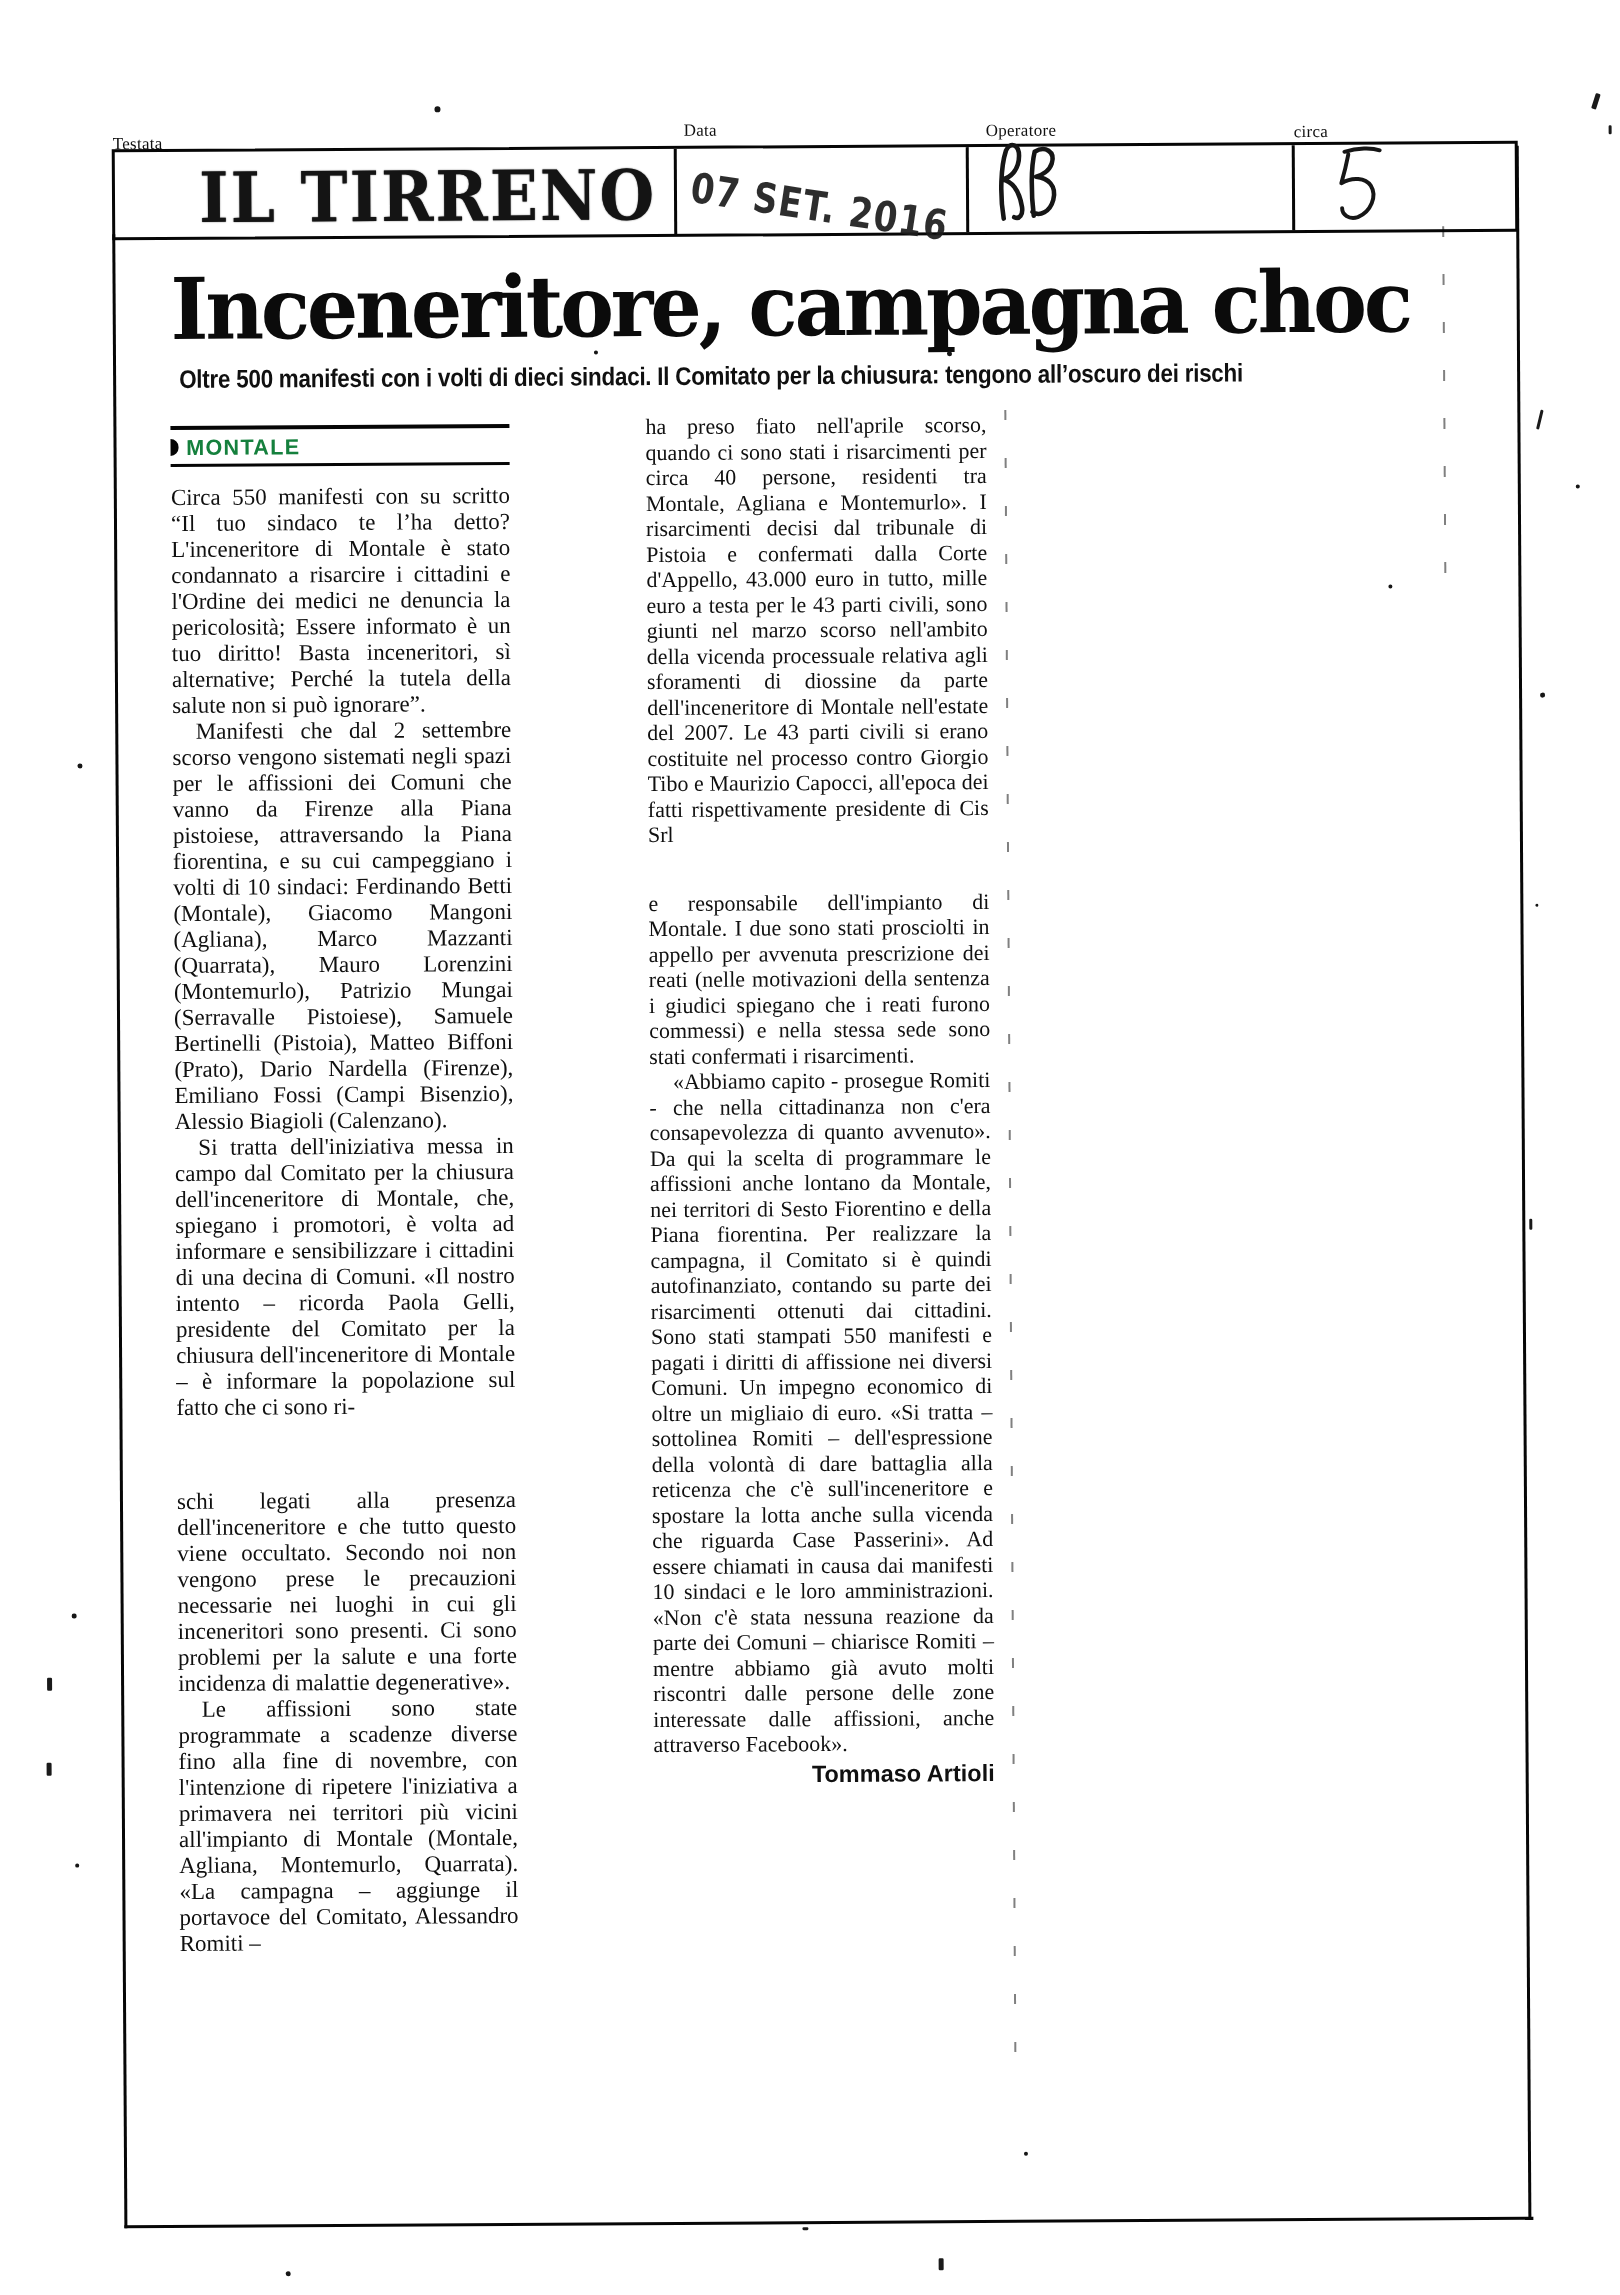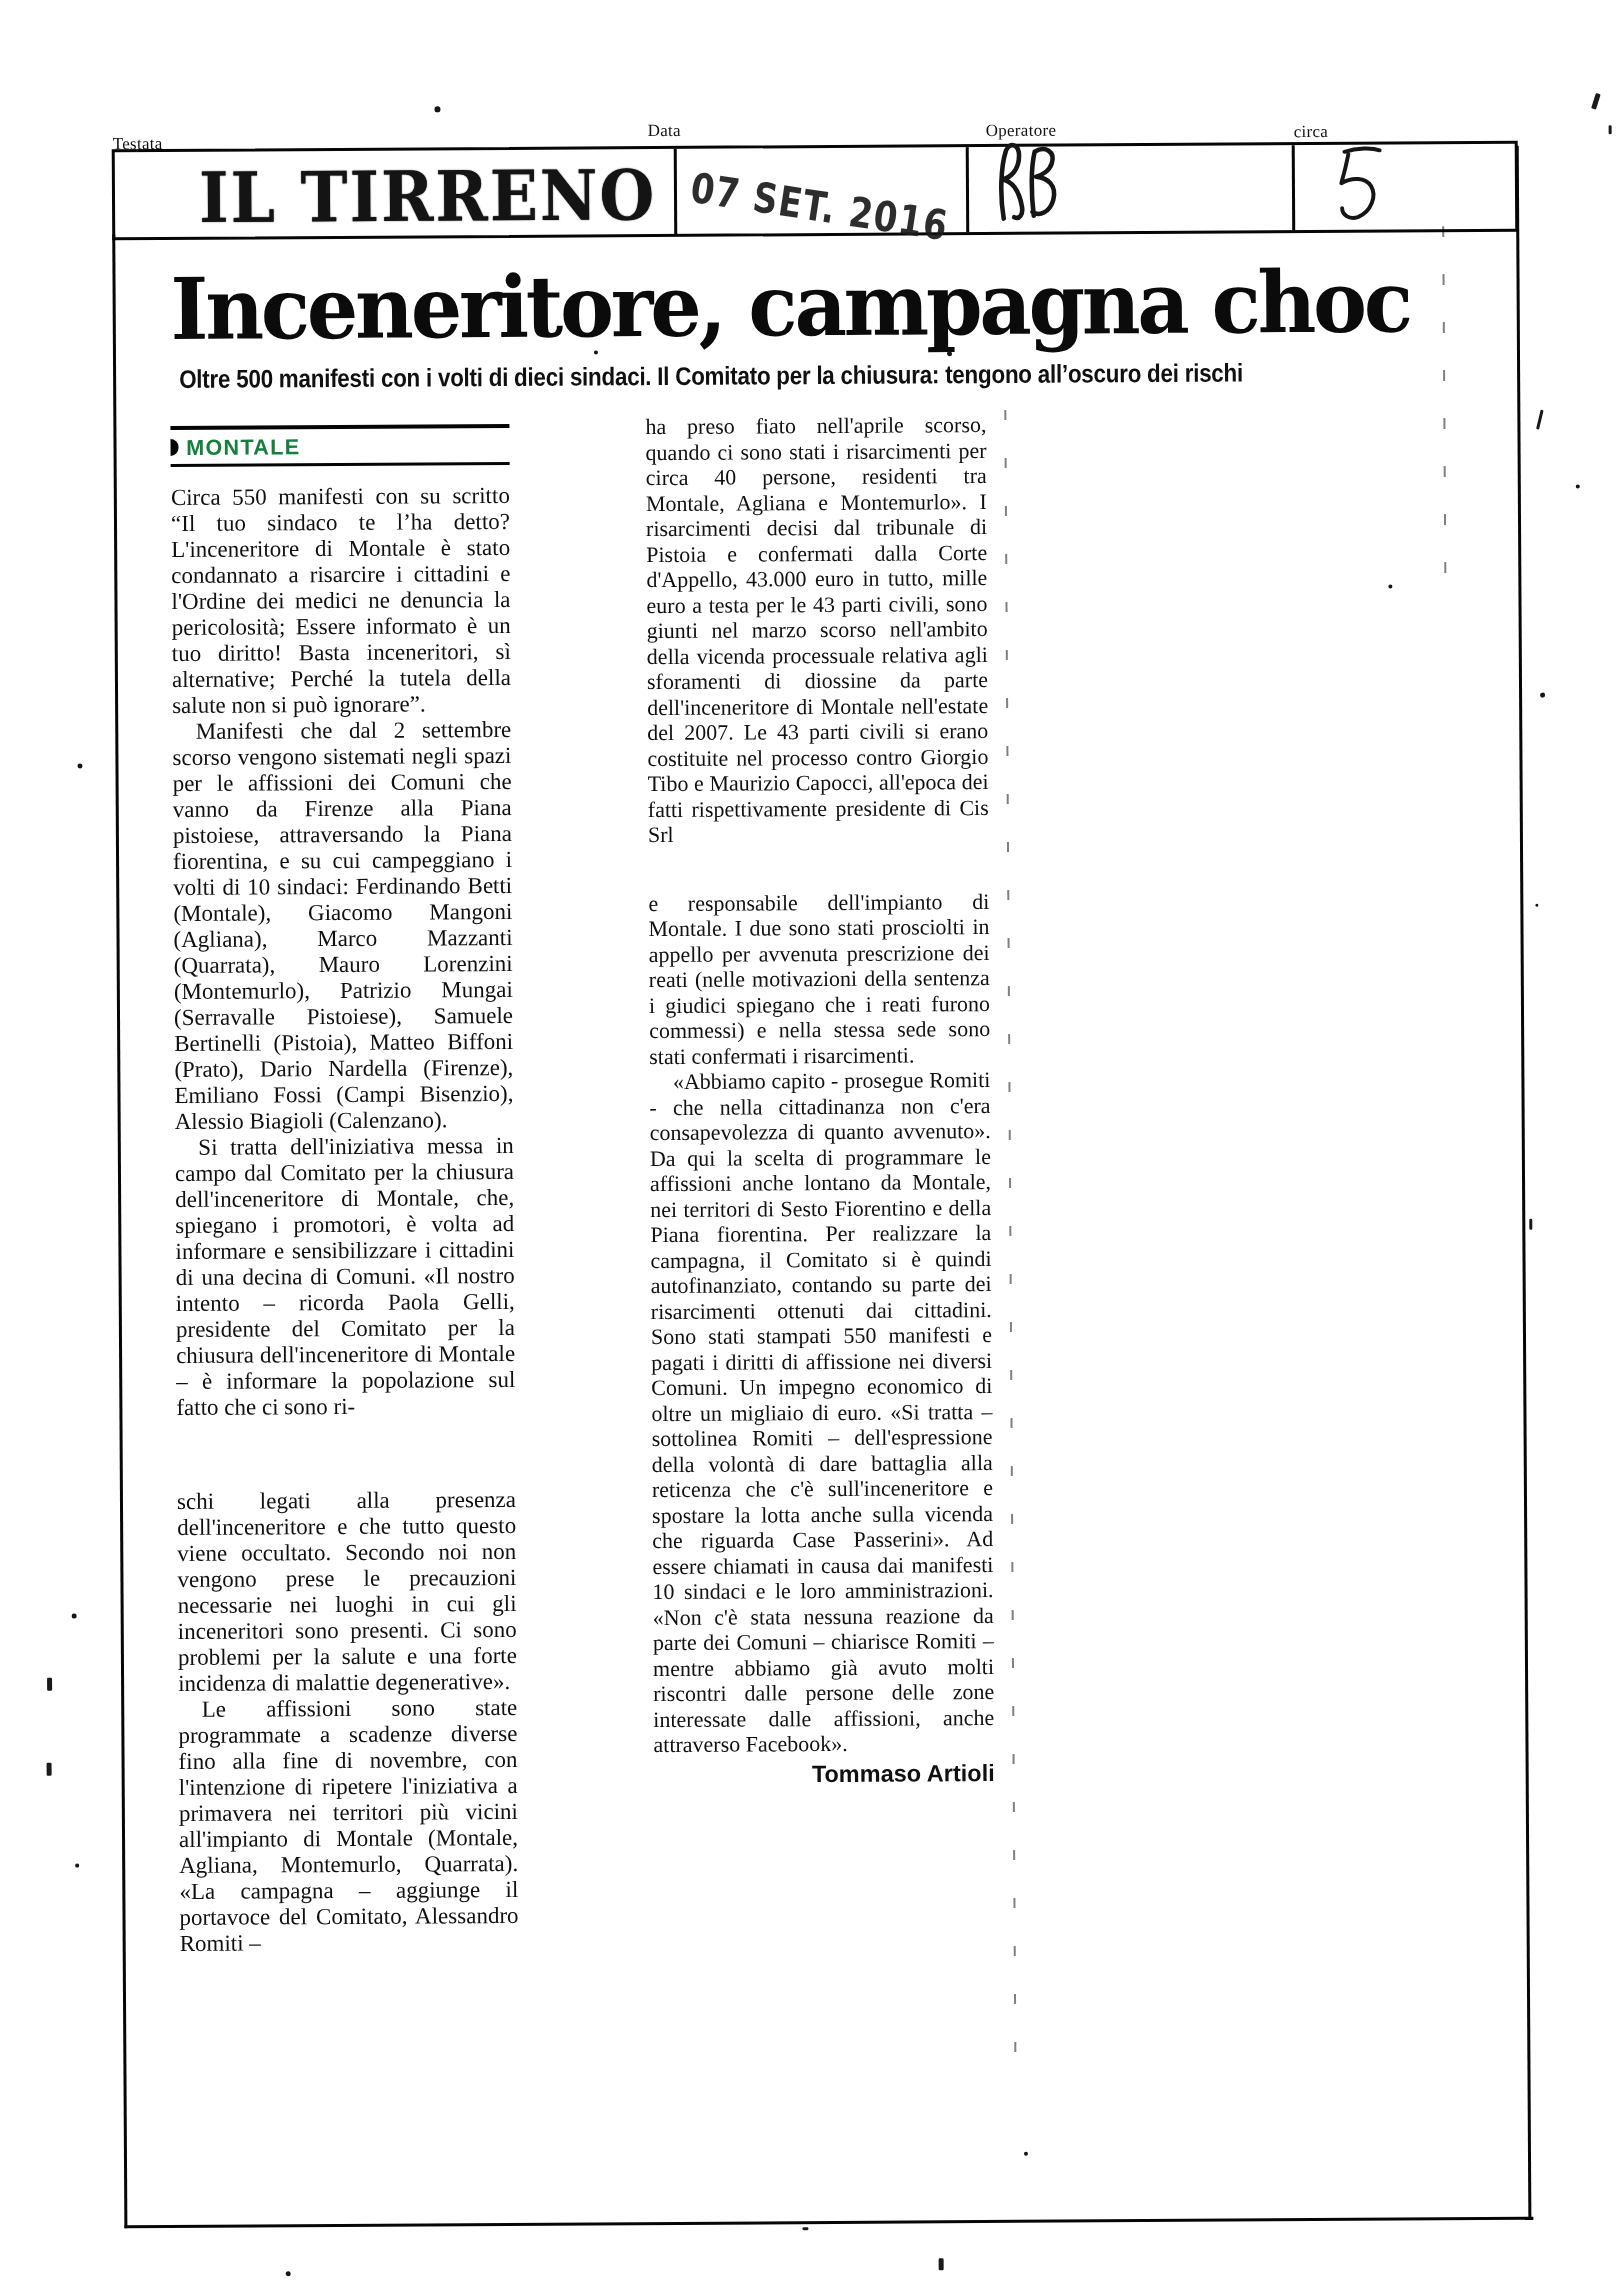--- a/index.html
+++ b/index.html
@@ -106,21 +106,21 @@
   .speck{position:absolute;background:#161616;border-radius:50%;}
   .tick{position:absolute;background:#1a1a1a;border-radius:1.3px;}
 </style>
 </head>
 <body>
 
 <div class="page">
   <div class="skew">
 
     <span class="flabel" style="left:113px;top:134px">Testata</span>
-    <span class="flabel" style="left:648px;top:124px">Data</span>
+    <span class="flabel" style="left:684px;top:124px">Data</span>
     <span class="flabel" style="left:986px;top:126px">Operatore</span>
     <span class="flabel" style="left:1294px;top:129px">circa</span>
 
     <div class="htable">
       <div class="vdiv" style="left:559px"></div>
       <div class="vdiv" style="left:851px"></div>
       <div class="vdiv" style="left:1177px"></div>
 
       <div class="masthead">IL TIRRENO</div>
 

